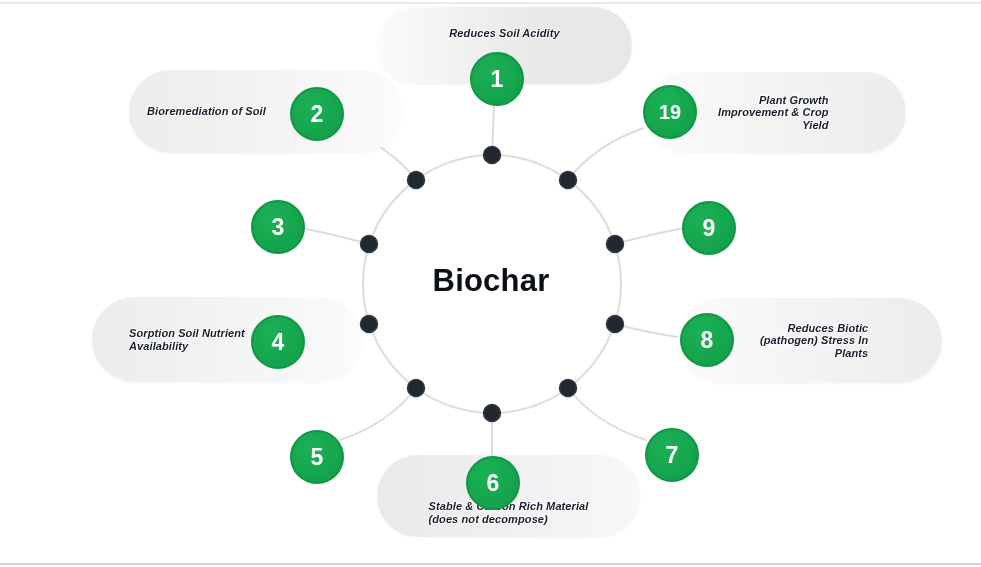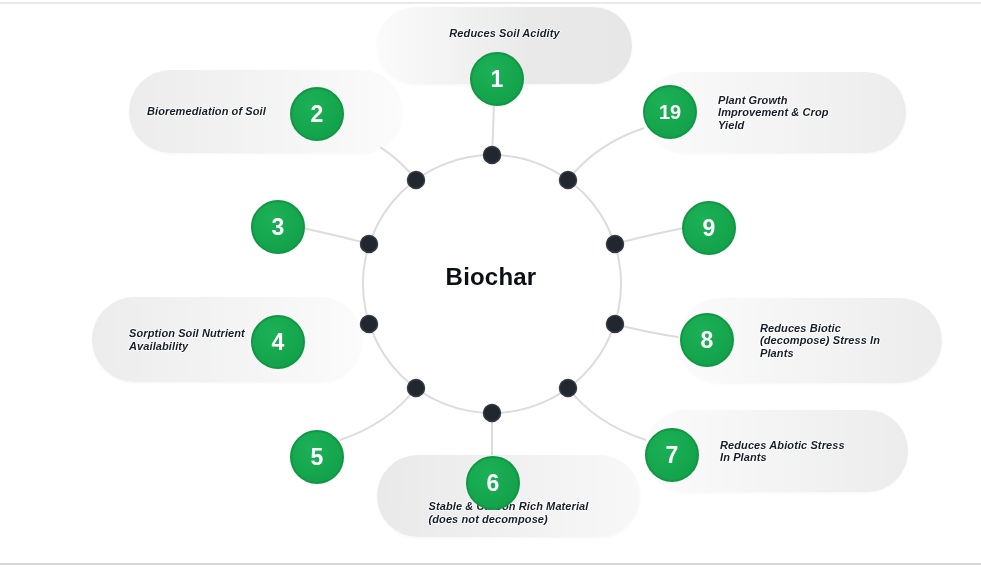--- a/index.html
+++ b/index.html
@@ -10,40 +10,40 @@
   .edge-top { position:absolute; top:2px; left:0; width:981px; height:2px; background:#e9e8f0; }
   .edge-bottom { position:absolute; top:563px; left:0; width:981px; height:2px; background:#d7d7d7; }
 
   svg.web { position:absolute; left:0; top:0; }
 
   .pill {
     position:absolute; display:flex; align-items:center; box-sizing:border-box;
     border-radius:45px; box-shadow:0 1px 3px rgba(0,0,0,0.04);
   }
   .grad-r  { background:linear-gradient(to right,#ececec,#fbfbfb);margin-left:44px; }  
-  .grad-l  { background:linear-gradient(to left ,#ececec,#fbfbfb); }  
+  .grad-l  { background:linear-gradient(to left ,#ececec,#fbfbfb);text-align:right; }  
 
   .lbl {
     font-size:11px; font-weight:bold; color:#161d2a; line-height:1.12;
     white-space:pre-line; letter-spacing:0.1px;
     text-shadow:0 1px 0 #fff, 0 -1px 0 #fff, 1px 0 0 #fff, -1px 0 0 #fff;
     font-style:italic;
   }
 
   .num {
     position:absolute; width:54px; height:54px; border-radius:50%; box-sizing:border-box;
     background:radial-gradient(circle at 38% 32%, #1cb156, #13a24b 75%);
     border:2px solid #0f9745;
     display:flex; align-items:center; justify-content:center;
     color:#ffffff; font-size:23px; font-weight:bold;
   }
 
   .center-title {
     position:absolute; left:391px; top:263px; width:200px; text-align:center;
-    font-size:24px; font-weight:bold; color:#0b0f16; letter-spacing:0.2px;
+    font-size:31px; font-weight:bold; color:#0b0f16; letter-spacing:0.2px;
   }
 
   
   .p1  { left:377px; top:7px;   width:255px; height:77px; background:linear-gradient(to right,#fbfbfb,#e9e9e9 60%,#e7e7e7);
          justify-content:center; align-items:flex-start; padding-top:20px; text-align:center; }
   .p2  { left:85px;  top:70px;  width:273px; height:83px; padding-left:18px; }
   .p3  { left:48px;  top:183px; width:270px; height:85px; padding-left:37px; }
   .p4  { left:48px;  top:297px; width:270px; height:85px; padding-left:37px; }
   .p5  { left:88px;  top:413px; width:270px; height:84px; padding-left:30px; }
   .p6  { left:377px; top:455px; width:263px; height:82px; background:linear-gradient(to right,#e9e9e9,#f8f8f8);
@@ -122,29 +122,25 @@
   <div class="num c4">4</div>
 
   <div class="num c5">5</div>
 
   <div class="pill p6">
     <div class="lbl">Stable &amp; Carbon Rich Material
 (does not decompose)</div>
   </div>
   <div class="num c6">6</div>
 
-  <div class="pill p7 grad-l">
-    <div class="lbl">Reduces Abiotic Stress
-In Plants</div>
-  </div>
   <div class="num c7">7</div>
 
   <div class="pill p8 grad-l">
     <div class="lbl">Reduces Biotic
-(decompose) Stress In
+(pathogen) Stress In
 Plants</div>
   </div>
   <div class="num c8">8</div>
 
   <div class="num c9">9</div>
 
   <div class="pill p10 grad-l">
     <div class="lbl">Plant Growth
 Improvement &amp; Crop
 Yield</div>

